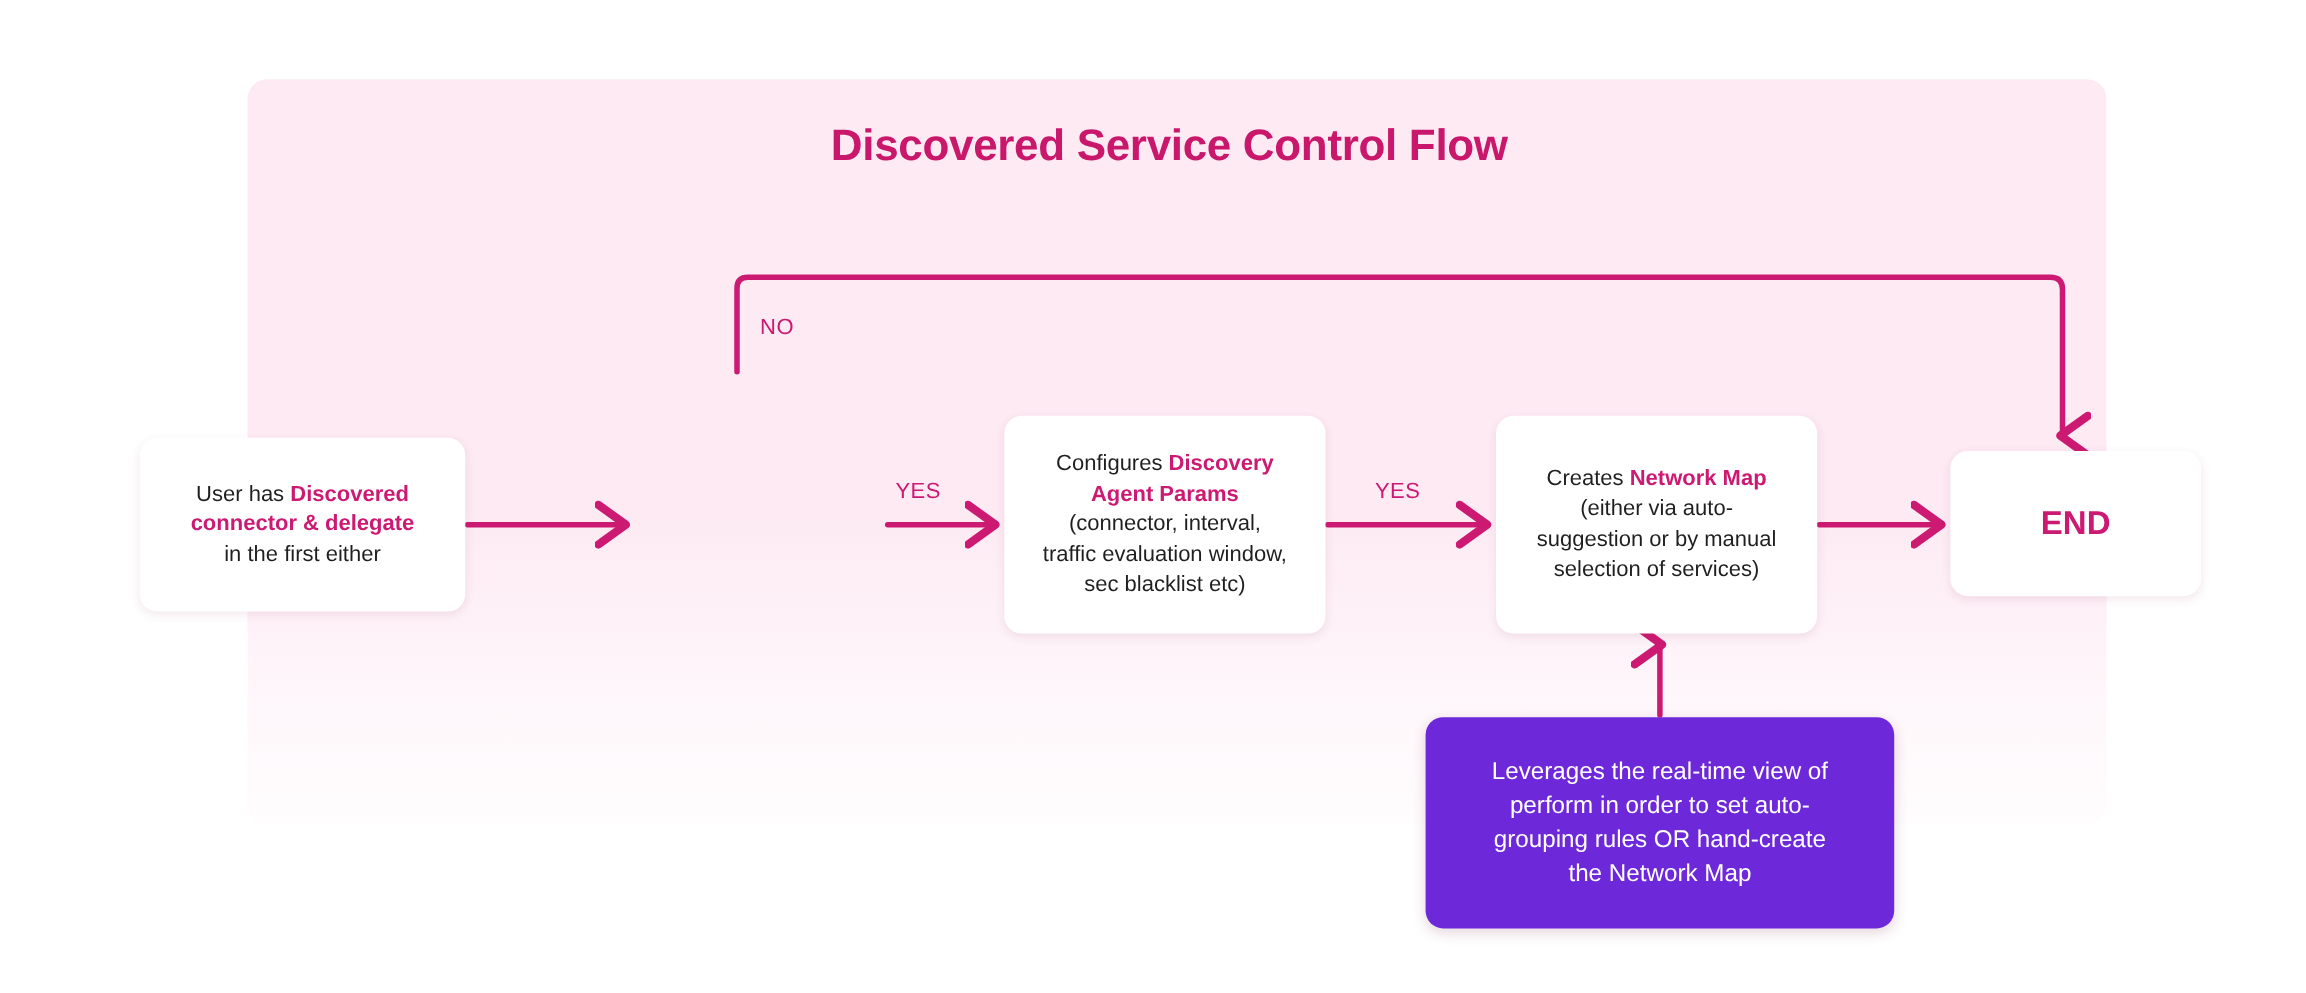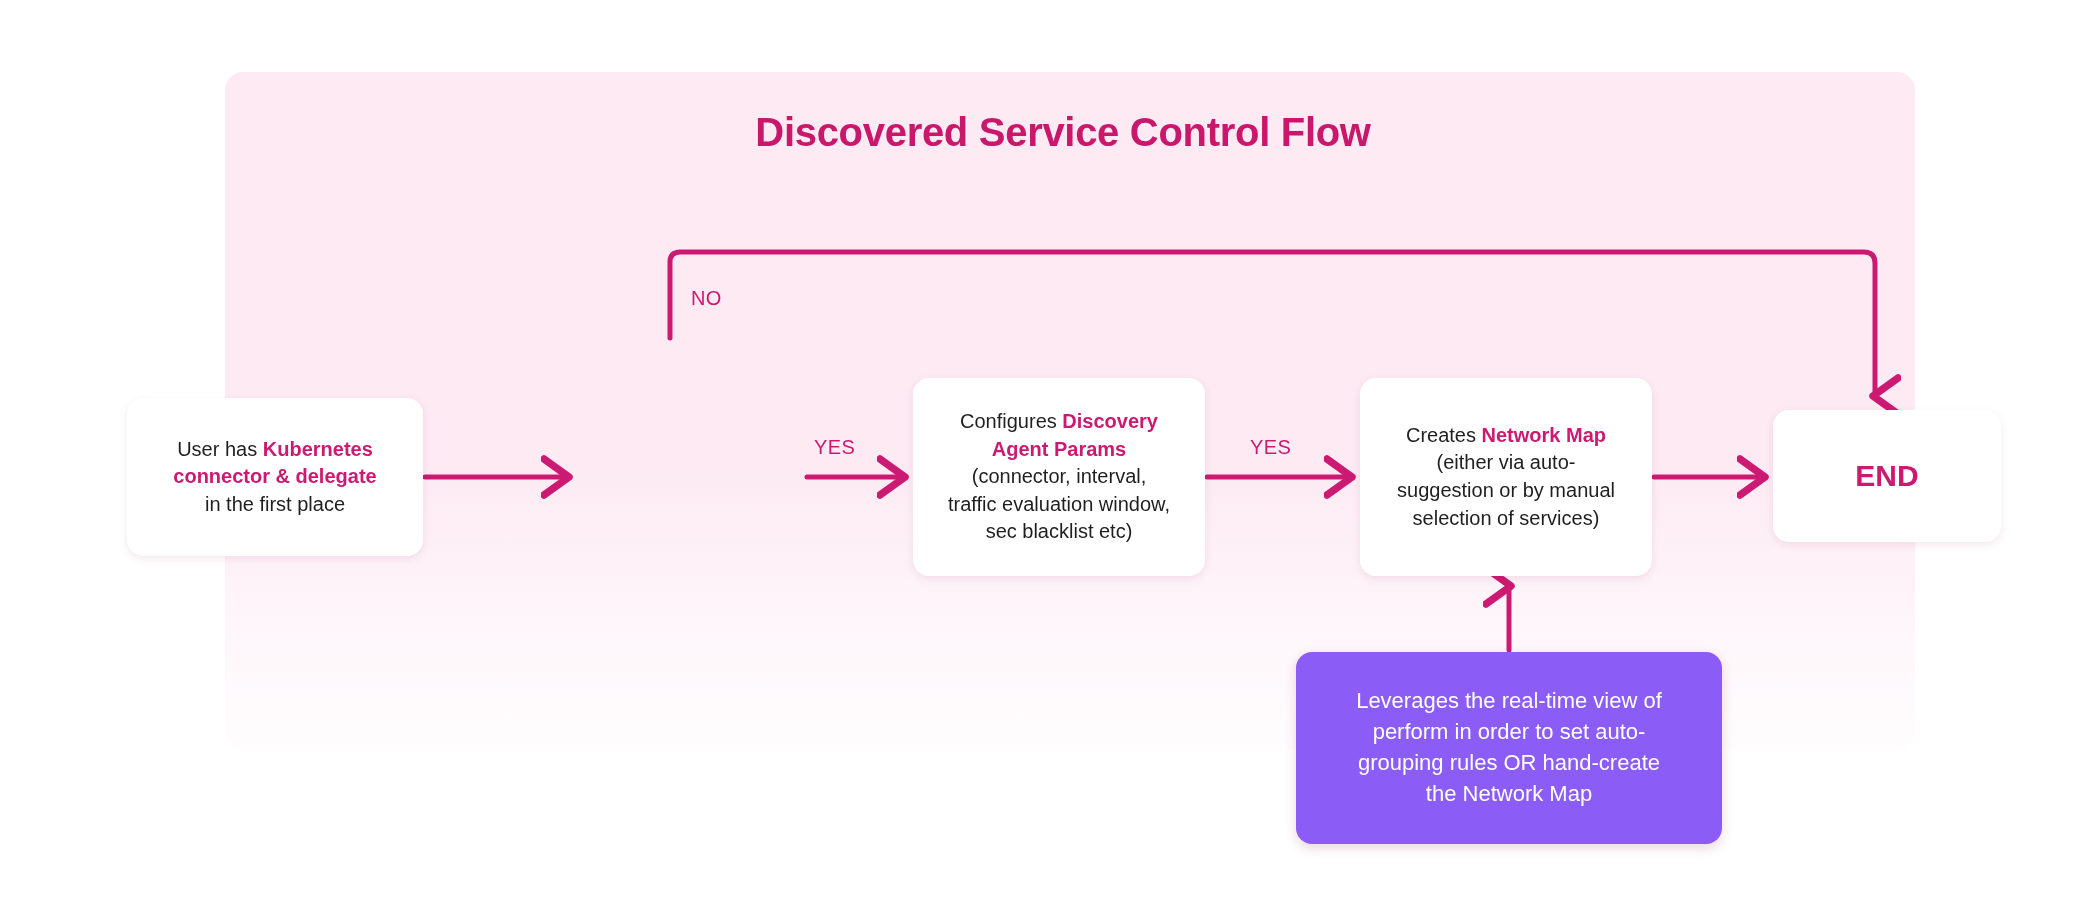--- a/index.html
+++ b/index.html
@@ -107,21 +107,21 @@
   #node-decision .dia-text .inner { width: 230px; }
 
   
   #node-note {
     position: absolute;
     left: 1281px;
     top: 652px;
     width: 426px;
     height: 192px;
     box-sizing: border-box;
-    background: #8b5cf6;
+    background: #6d28d9;
     border-radius: 16px;
     box-shadow: 0 4px 12px rgba(120, 35, 70, 0.18);
     display: flex;
     align-items: center;
     justify-content: center;
     text-align: center;
     color: #ffffff;
     font-size: 22px;
     line-height: 1.40;
   }
@@ -172,23 +172,23 @@
       <path d="M655,338 L655,262 Q655,252 665,252 L1849,252 Q1860,252 1860,263 L1860,396" marker-end="url(#arrowD)"></path>
 
       <path d="M1494,650 L1494,586" marker-end="url(#arrowU)"></path>
     </g>
   </svg>
 
   <div id="title">Discovered Service Control Flow</div>
 
   <div class="node" id="node-start">
     <div class="inner">
-      <span>User has </span><span class="hl">Kubernetes</span><br>
+      <span>User has </span><span class="hl">Discovered</span><br>
       <span class="hl">connector &amp; delegate</span><br>
-      <span>in the first place</span>
+      <span>in the first either</span>
     </div>
   </div>
 
 
   <div class="node" id="node-netmap">
     <div class="inner">
       <span>Creates </span><span class="hl">Network Map</span><br>
       <span>(either via auto-</span><br>
       <span>suggestion or by manual</span><br>
       <span>selection of services)</span>

